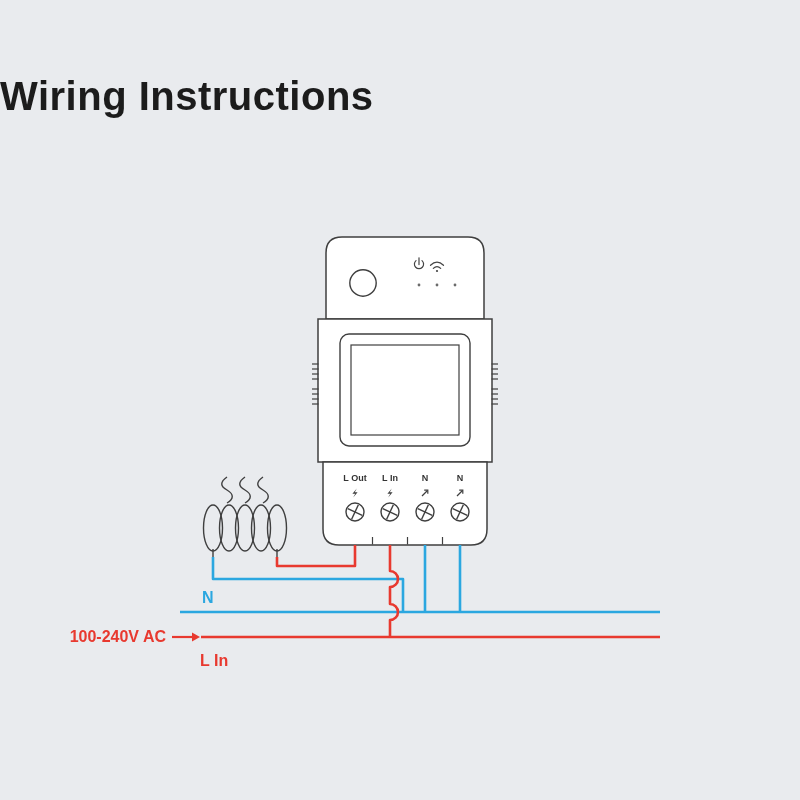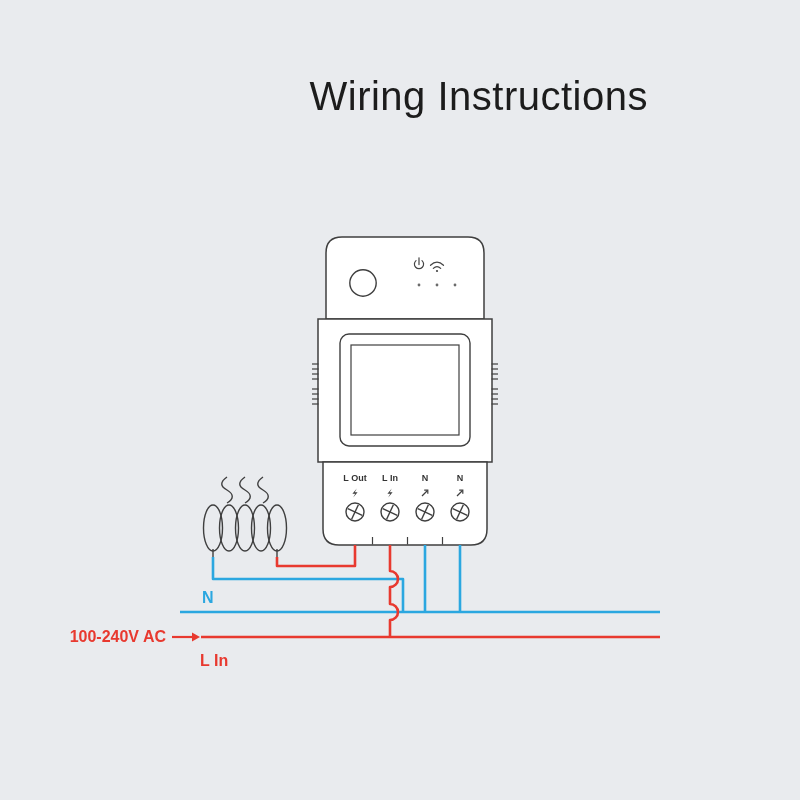--- a/index.html
+++ b/index.html
@@ -12,22 +12,22 @@
   html,body{margin:0;padding:0;}
   body{
     position:relative;
     width:800px;height:800px;
     background:var(--background);
     font-family:"Liberation Sans",sans-serif;
     overflow:hidden;
   }
   .page-title{
     position:absolute;top:74px;left:0;width:648px;
-    margin:0;text-align:right;
-    font-size:40px;font-weight:normal;letter-spacing:.5px;
+    margin:0;text-align:left;
+    font-size:40px;font-weight:bold;letter-spacing:.5px;
     color:var(--text_dark);
   }
   svg{position:absolute;left:0;top:0;}
   .outline{fill:#ffffff;stroke:var(--outline);stroke-width:1.5px;}
   .thin{fill:none;stroke:var(--outline);stroke-width:1.4px;}
   .thin-lite{fill:none;stroke:var(--outline);stroke-width:1.2px;}
   .dark-fill{fill:var(--outline);stroke:none;}
   .wire-l{fill:none;stroke:var(--live);stroke-width:2.6px;stroke-linejoin:round;}
   .wire-n{fill:none;stroke:var(--neutral);stroke-width:2.6px;stroke-linejoin:round;}
   .tlabel{font-size:9px;font-weight:bold;fill:#333;text-anchor:middle;font-family:"Liberation Sans",sans-serif;}

